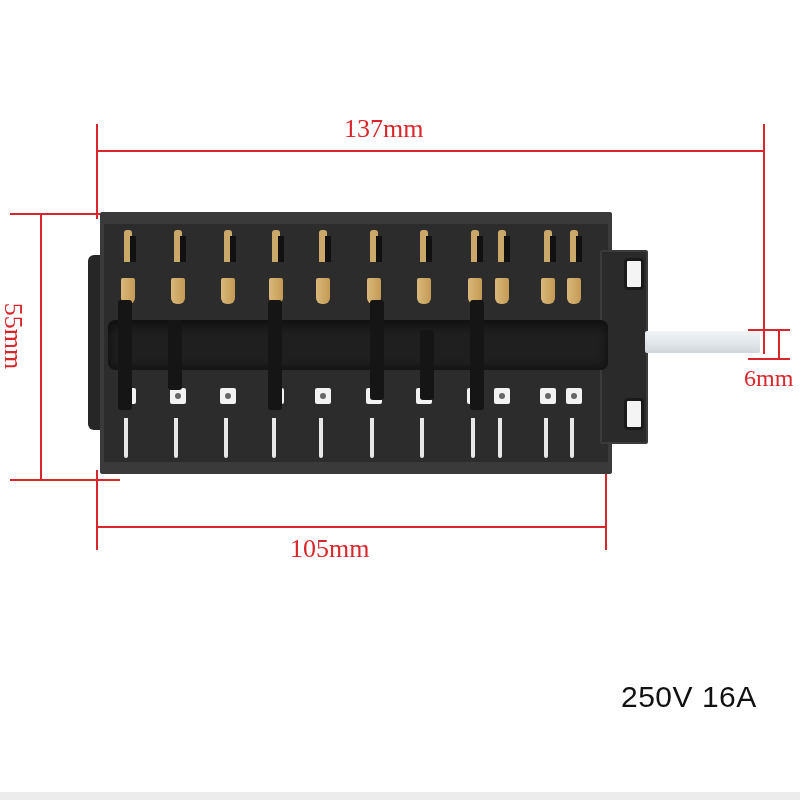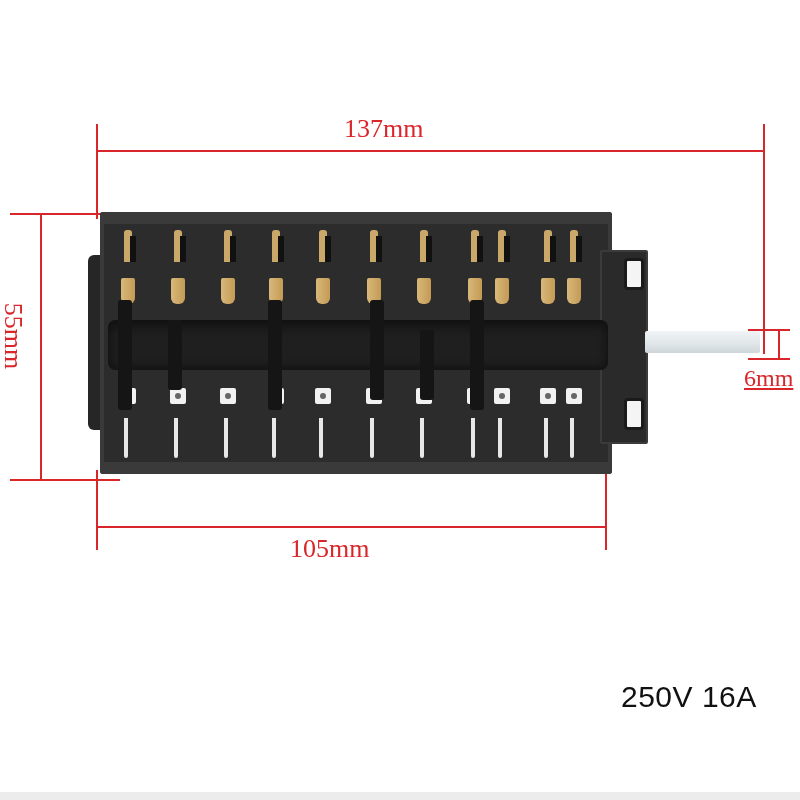--- a/index.html
+++ b/index.html
@@ -1,19 +1,19 @@
 <!DOCTYPE html>
 <html><head>
 <meta charset="utf-8">
 <style>
   html, body { margin:0; padding:0; }
   body { width:800px; height:800px; background:#ffffff; position:relative; overflow:hidden; font-family:"Liberation Serif", serif; }
   .dim-line { position:absolute; background:#d9262b; }
   .dim-label { position:absolute; color:#d9262b; font-family:"Liberation Serif", serif; font-size:26px; line-height:1; white-space:nowrap; }
-  .dim-label.small { font-size:24px;text-decoration:underline; }
+  .dim-label.small { font-size:24px; }
   .spec { position:absolute; left:621px; top:680px; font-size:30px; color:#111; font-family:Liberation Sans, sans-serif; letter-spacing:0.5px; }
   .bottom-strip { position:absolute; left:0; top:792px; width:800px; height:8px; background:#ececec; }
   
   .body-main { position:absolute; left:100px; top:212px; width:512px; height:262px; background:#2c2c2c; border-radius:3px; box-shadow: inset 0 0 0 4px #3a3a3a; }
   .side-ear-left { position:absolute; left:88px; top:255px; width:20px; height:175px; background:#262626; border-radius:6px 0 0 6px; }
   .bracket-right { position:absolute; left:600px; top:250px; width:44px; height:190px; background:#2a2a2a; border:2px solid #3b3b3b; border-radius:2px; }
   .bracket-slot { position:absolute; left:624px; width:14px; height:26px; background:#f4f4f4; border-radius:4px; border:3px solid #1a1a1a; }
   .shaft { position:absolute; left:645px; top:331px; width:115px; height:22px; background:linear-gradient(#f1f4f6,#dfe5e9 60%,#cfd6da); border-radius:2px; }
   .axle { position:absolute; left:108px; top:320px; width:500px; height:50px; background:#1f1f1f; border-radius:8px; box-shadow: inset 0 6px 10px #111, inset 0 -4px 6px #161616; }
   .top-rail { position:absolute; left:104px; top:214px; width:504px; height:10px; background:#3a3a3a; }

